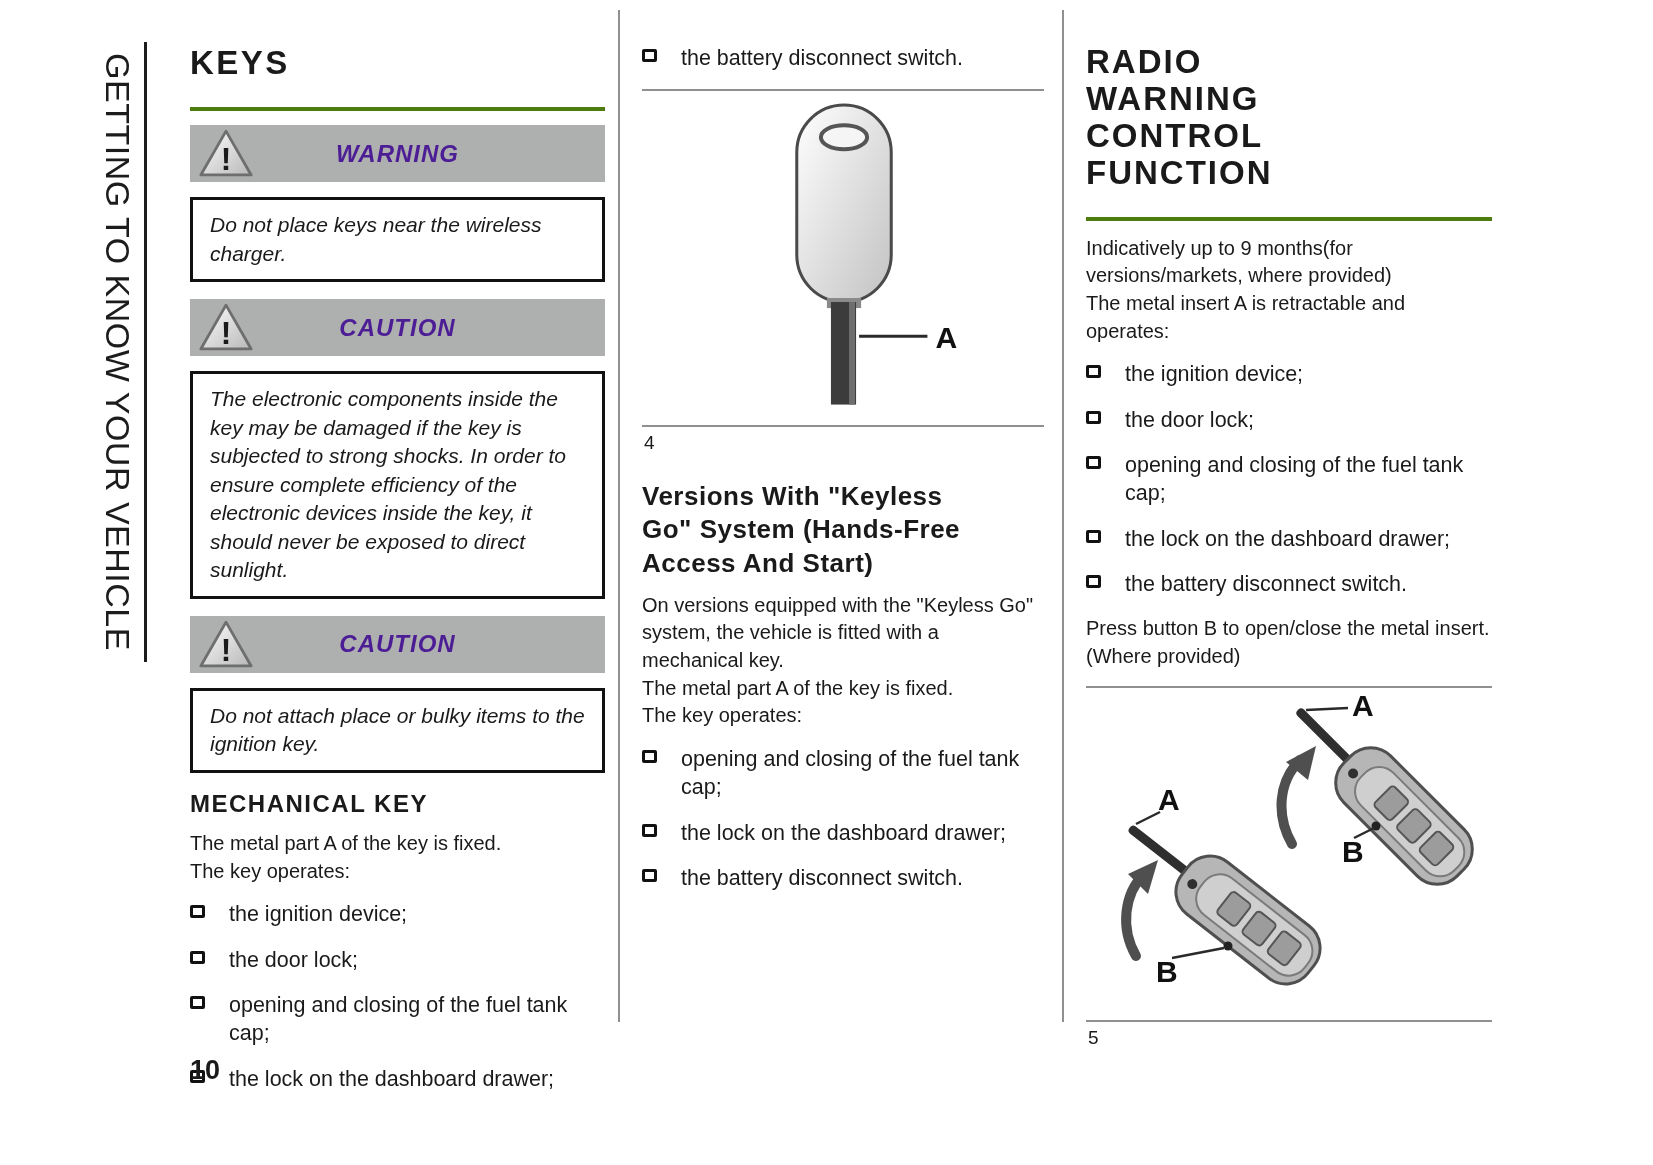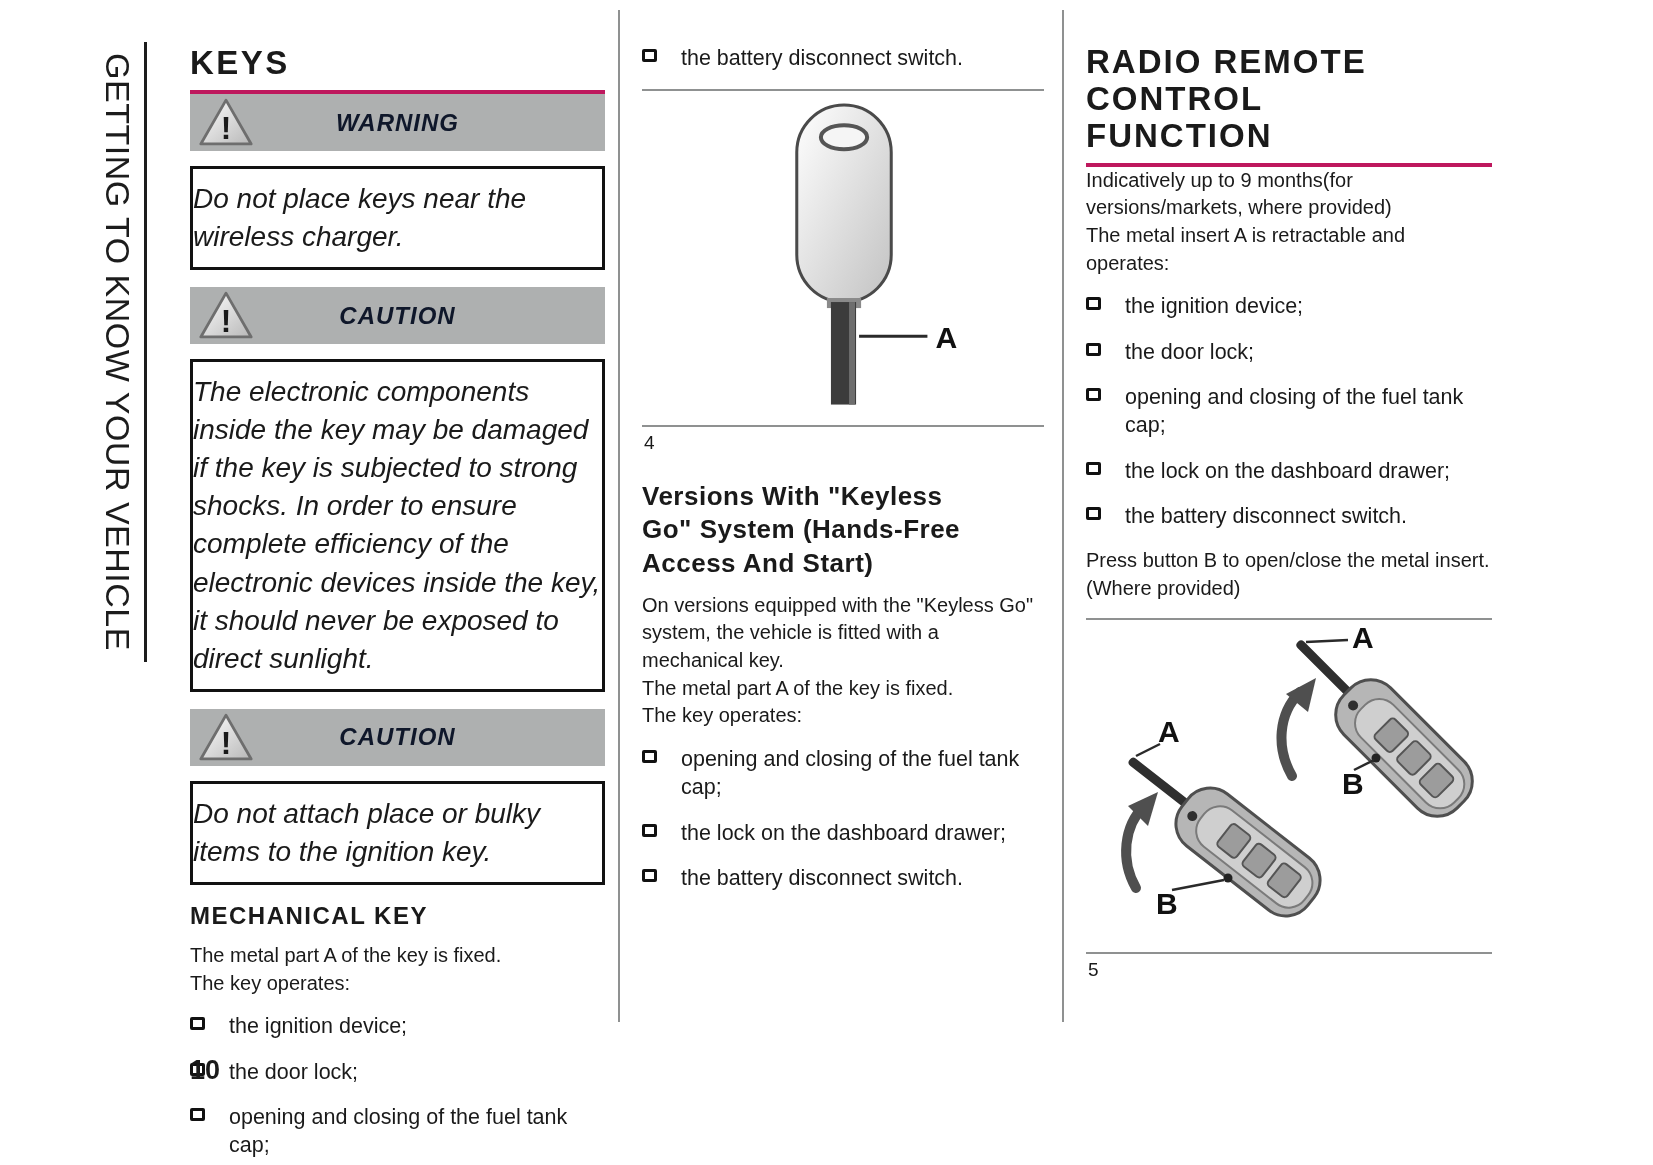--- a/index.html
+++ b/index.html
@@ -17,35 +17,35 @@
   .vsep { position:absolute; top:10px; height:1012px; width:2px; background:var(--rule-gray,#8f9191); }
   .vsep1 { left:618px; } .vsep2 { left:1062px; }
 
   
   .col { position:absolute; top:44px; }
   .col1 { left:190px; width:415px; }
   .col2 { left:642px; width:402px; }
   .col3 { left:1086px; width:406px; }
 
   
-  .title-wrap { border-bottom:4px solid #be185d; padding-bottom:8px; }
+  .title-wrap { border-bottom:4px solid #4d7c0f; padding-bottom:25px; margin-bottom:14px; }
   .h-keys  { font-size:33px; font-weight:bold; letter-spacing:2.5px; }
   .h-radio { font-size:33px; font-weight:bold; letter-spacing:2px; line-height:1.12; max-width:300px; }
   .subhead  { font-size:24px; font-weight:bold; letter-spacing:1.5px; margin:12px 0 12px; }
   .subhead2 { font-size:26px; font-weight:bold; letter-spacing:.5px; line-height:1.28; max-width:345px; margin:0 0 12px; }
 
   
   .banner { position:relative; background:var(--banner-gray,#aeb0b0); height:57px;
             display:flex; align-items:center; justify-content:center; margin-bottom:15px; }
   .banner .tri { position:absolute; left:8px; top:3px; width:56px; height:51px; }
-  .banner-label { color:#0f172a; font-weight:bold; font-style:italic; font-size:24px; letter-spacing:1px; }
-
-  
-  .note { border:3px solid #111; padding:11px 0; font-style:italic;
-          font-size:28px; line-height:1.36; margin-bottom:17px; }
+  .banner-label { color:#4c1d95; font-weight:bold; font-style:italic; font-size:24px; letter-spacing:1px; }
+
+  
+  .note { border:3px solid #111; padding:11px 17px; font-style:italic;
+          font-size:21px; line-height:1.36; margin-bottom:17px; }
 
   
   .body-text { font-size:20px; line-height:1.38; white-space:pre-line; margin-bottom:15px; }
   .bullets { list-style:none; }
   .bullet { display:flex; gap:24px; font-size:21.5px; line-height:1.32; margin-bottom:17px; }
   .bullet .box { flex:0 0 auto; width:15px; height:13px; border:3.5px solid #111;
                  border-radius:2px; margin-top:5px; background:#fff; }
 
   
   .fig { margin-top:2px; }
@@ -172,21 +172,21 @@
         </li>
       <li class="bullet">
           <span class="box"></span>
           <span>the battery disconnect switch.</span>
         </li>
     </ul>
   </section>
 
   <section class="col col3">
     <div class="title-wrap">
-      <h1 class="h-radio">RADIO REMOTE CONTROL FUNCTION</h1>
+      <h1 class="h-radio">RADIO WARNING CONTROL FUNCTION</h1>
     </div>
 
     <p class="body-text">Indicatively up to 9 months(for versions/markets, where provided)
 The metal insert A is retractable and operates:</p>
 
     <ul class="bullets">
       <li class="bullet">
           <span class="box"></span>
           <span>the ignition device;</span>
         </li>

